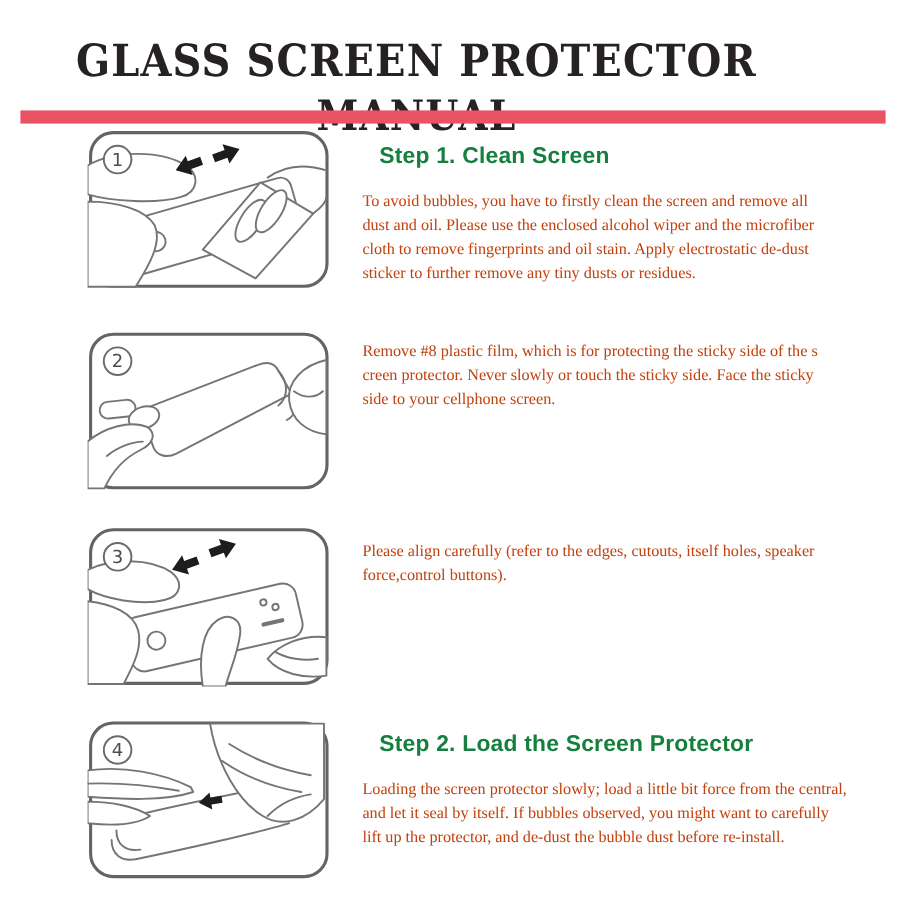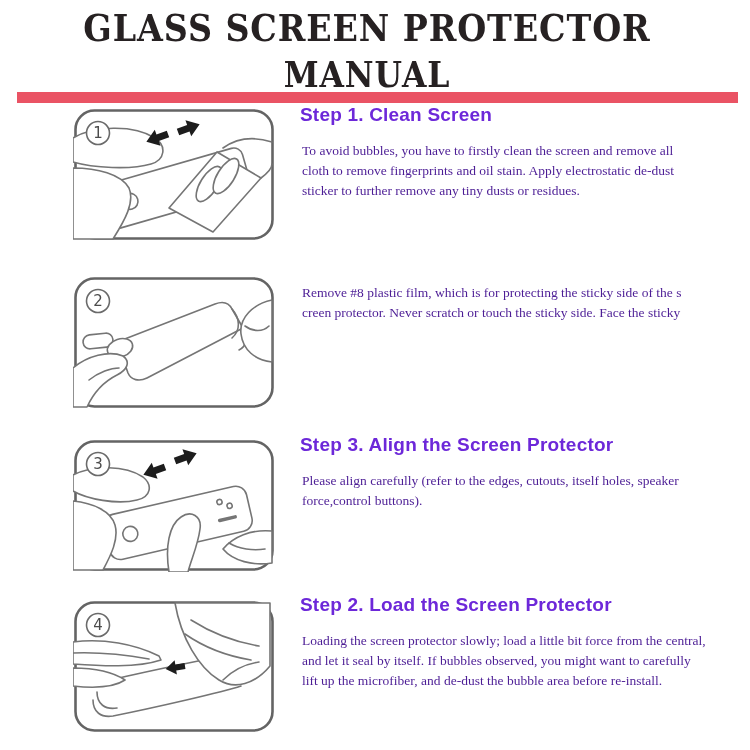--- a/index.html
+++ b/index.html
@@ -5,21 +5,21 @@
   html, body {
     margin: 0; padding: 0;
     width: 750px; height: 750px;
     background: #ffffff;
     overflow: hidden;
     font-family: "Liberation Sans", sans-serif;
   }
   .page { position: absolute; top: 0; left: 0; width: 750px; height: 750px; background: #fff; }
 
   
-  .title { position: absolute; top: 2px; left: 0; width: 694px; text-align: center; color: #262122; padding-left: 20px; }
+  .title { position: absolute; top: 24px; left: 0; width: 694px; text-align: center; color: #262122; }
   .title-line {
     font-family: "DejaVu Serif", serif;
     font-weight: bold;
     line-height: 1;
     transform: scaleX(0.9);
     letter-spacing: 1px;
   }
   .title-line.l1 { font-size: 37px; margin-top: 8px; }
   .title-line.l2 { font-size: 35px; margin-top: 10px; }
 
@@ -31,31 +31,31 @@
   .frame { fill: #fff; stroke: #646464; stroke-width: 2.6; }
   .badge-circle { fill: #fff; stroke: #6a6a6a; stroke-width: 1.6; }
   .badge-num { font: 15px "DejaVu Sans", sans-serif; fill: #4c4c4c; text-anchor: middle; }
   .art { fill: #fff; stroke: #757575; stroke-width: 1.6; stroke-linejoin: round; stroke-linecap: round; }
   .art-line { fill: none; stroke: #757575; stroke-width: 1.6; stroke-linejoin: round; stroke-linecap: round; }
   .arrow { fill: #1d1d1d; stroke: none; }
 
   
   .step-text { position: absolute; left: 300px; width: 445px; }
   .step-text h2 {
-    margin: 0; padding: 0;
+    margin: 16px; padding: 0;
     font-family: "Liberation Sans", sans-serif;
     font-size: 19px; font-weight: bold;
-    color: #6d28d9;
+    color: #15803d;
     letter-spacing: 0.2px;
   }
   .step-text p {
     margin: 15px 0 0 2px; padding: 0;
     font-family: "Liberation Serif", serif;
     font-size: 13.5px;
-    color: #4c1d95;
+    color: #c2410c;
   }
   .step-text .line { display: block; line-height: 20px; white-space: nowrap; }
 </style>
 </head>
 <body>
 
 <div class="page">
 
   <div class="title">
     <div class="title-line l1">GLASS SCREEN PROTECTOR</div>
@@ -80,20 +80,21 @@
     <polygon class="arrow" points="0,-3.5 11,-3.5 11,-8.5 23,0 11,8.5 11,3.5 0,3.5" transform="translate(105,24) rotate(-20)"></polygon>
     <polygon class="arrow" points="0,-3.5 11,-3.5 11,-8.5 23,0 11,8.5 11,3.5 0,3.5" transform="translate(95,26) rotate(160)"></polygon>
     <circle class="badge-circle" cx="25" cy="25" r="11.5"></circle>
     <text class="badge-num" x="25" y="30">1</text>
   </svg>
 
   <div class="step-text" style="top:104px">
     <h2>Step 1. Clean Screen</h2>
     <p>
       <span class="line">To avoid bubbles, you have to firstly clean the screen and remove all</span>
+      <span class="line">dust and oil. Please use the enclosed alcohol wiper and the microfiber</span>
       <span class="line">cloth to remove fingerprints and oil stain. Apply electrostatic de-dust</span>
       <span class="line">sticker to further remove any tiny dusts or residues.</span>
     </p>
   </div>
 
   <svg class="figure" style="top:276px" viewBox="0 0 202 133">
     <rect class="frame" x="2.5" y="2.5" width="197" height="128" rx="19"></rect>
     <path class="art" d="M 44,66 L 142,28 C 150,25 156,27 159,33 L 170,52 L 74,102 C 66,106 58,104 55,97 Z"></path>
     <path class="art-line" d="M 159,33 C 167,42 168,54 159,62"></path>
     <path class="art-line" d="M 170,52 C 176,60 174,70 166,74"></path>
@@ -103,21 +104,22 @@
     <ellipse class="art" cx="47" cy="72" rx="13" ry="9" transform="rotate(-18 47 72)"></ellipse>
     <path class="art" d="M 0,92 C 14,80 36,74 50,80 C 58,86 54,94 44,99 C 30,106 20,118 14,131 L 0,131 Z"></path>
     <path class="art-line" d="M 16,104 C 26,96 38,92 46,92"></path>
     <circle class="badge-circle" cx="25" cy="25" r="11.5"></circle>
     <text class="badge-num" x="25" y="30">2</text>
   </svg>
 
   <div class="step-text" style="top:268px">
     <p>
       <span class="line">Remove #8 plastic film, which is for protecting the sticky side of the s</span>
-      <span class="line">creen protector. Never scratch or touch the sticky side. Face the sticky</span>
+      <span class="line">creen protector. Never slowly or touch the sticky side. Face the sticky</span>
+      <span class="line">side to your cellphone screen.</span>
     </p>
   </div>
 
   <svg class="figure" style="top:439px" viewBox="0 0 202 133">
     <rect class="frame" x="2.5" y="2.5" width="197" height="128" rx="19"></rect>
     <g transform="rotate(-13 100 84)">
       <rect class="art" x="32" y="62" width="146" height="46" rx="11"></rect>
       <circle class="art" cx="56" cy="85" r="7.5"></circle>
       <circle class="art" cx="150" cy="74" r="2.6"></circle>
       <circle class="art" cx="159" cy="80" r="2.6"></circle>
@@ -128,21 +130,20 @@
     <path class="art" d="M 96,133 C 92,108 96,86 108,78 C 118,71 129,77 127,90 C 125,106 118,121 115,133 Z"></path>
     <path class="art" d="M 199,92 C 178,90 160,98 150,110 C 160,122 180,127 199,124 Z"></path>
     <path class="art-line" d="M 156,104 C 166,110 180,112 192,110"></path>
     <polygon class="arrow" points="0,-3.5 11,-3.5 11,-8.5 23,0 11,8.5 11,3.5 0,3.5" transform="translate(102,22) rotate(-20)"></polygon>
     <polygon class="arrow" points="0,-3.5 11,-3.5 11,-8.5 23,0 11,8.5 11,3.5 0,3.5" transform="translate(92,28) rotate(160)"></polygon>
     <circle class="badge-circle" cx="25" cy="25" r="11.5"></circle>
     <text class="badge-num" x="25" y="30">3</text>
   </svg>
 
   <div class="step-text" style="top:434px">
-    <h2>Step 3. Align the Screen Protector</h2>
     <p>
       <span class="line">Please align carefully (refer to the edges, cutouts, itself holes, speaker</span>
       <span class="line">force,control buttons).</span>
     </p>
   </div>
 
   <svg class="figure" style="top:600px" viewBox="0 0 202 133">
     <rect class="frame" x="2.5" y="2.5" width="197" height="128" rx="19"></rect>
     <path class="art-line" d="M 16,86 C 40,78 120,62 150,56"></path>
     <path class="art-line" d="M 20,100 C 20,112 28,118 40,116 C 80,108 150,92 168,86"></path>
@@ -158,17 +159,17 @@
     <polygon class="arrow" points="0,-3.5 11,-3.5 11,-8.5 23,0 11,8.5 11,3.5 0,3.5" transform="translate(112,66) rotate(171) scale(0.85)"></polygon>
     <circle class="badge-circle" cx="25" cy="25" r="11.5"></circle>
     <text class="badge-num" x="25" y="30">4</text>
   </svg>
 
   <div class="step-text" style="top:594px">
     <h2>Step 2. Load the Screen Protector</h2>
     <p>
       <span class="line">Loading the screen protector slowly; load a little bit force from the central,</span>
       <span class="line">and let it seal by itself. If bubbles observed, you might want to carefully</span>
-      <span class="line">lift up the microfiber, and de-dust the bubble area before re-install.</span>
+      <span class="line">lift up the protector, and de-dust the bubble dust before re-install.</span>
     </p>
   </div>
 
 </div>
 
 </body></html>

